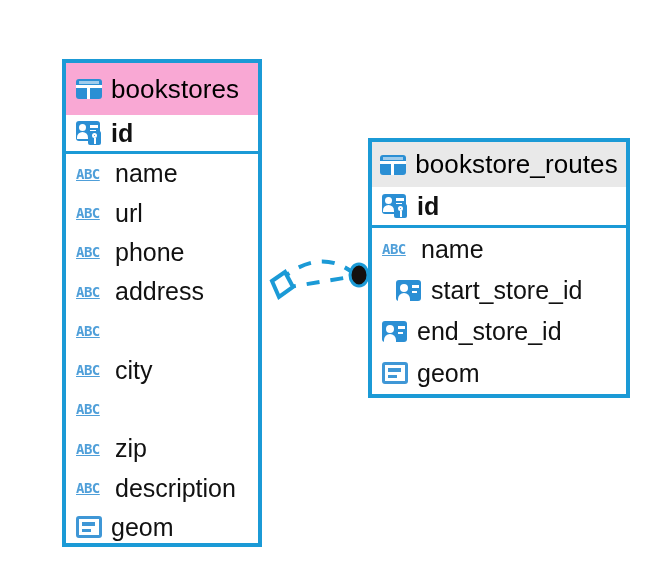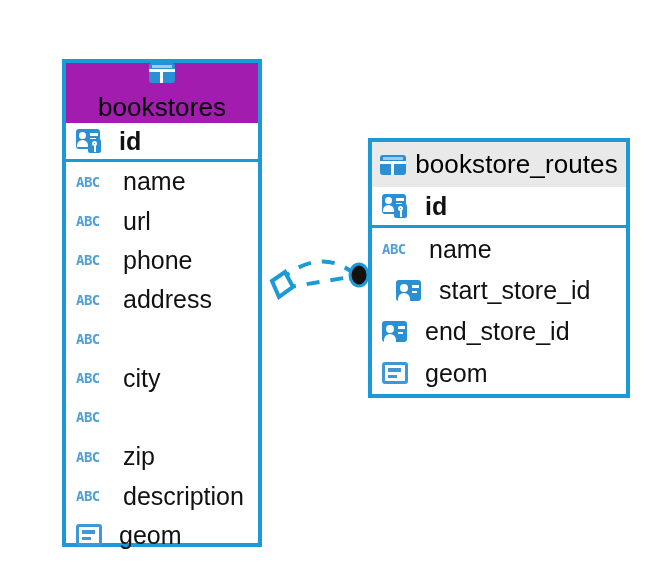--- a/index.html
+++ b/index.html
@@ -25,30 +25,30 @@
     padding:0 10px;
     font-size:26px;
     color:#000;
     letter-spacing:.1px;
     white-space:nowrap;
   }
   .tbl-rows{box-sizing:border-box;}
   .erd-row{
     box-sizing:border-box;
     display:flex;align-items:center;
-    gap:17px;
+    gap:9px;
     padding:0 10px;
     font-size:25px;
     color:#111;
     white-space:nowrap;
   }
   .erd-row.pk{font-weight:bold;border-bottom:3px solid #1B9AD6;}
 
   
-  .ic{flex:0 0 auto;display:inline-block;position:relative;}
+  .ic{flex:0 0 auto;display:inline-block;position:relative;text-decoration:underline;}
 
   
   .ic-table{width:26px;height:20px;background:#2B8FD4;border-radius:3px;}
   .ic-table::before{content:"";position:absolute;left:0;top:6px;width:100%;height:3px;background:#fff;}
   .ic-table::after{content:"";position:absolute;left:11px;top:6px;width:3px;height:14px;background:#fff;}
   .ic-table i{position:absolute;left:3px;top:2px;width:20px;height:3px;background:rgba(255,255,255,.55);display:block;}
 
   
   .ic-abc{
     width:30px;height:18px;color:#4F9FD9;
@@ -93,21 +93,21 @@
     <path d="M 279 281 Q 318 247 352 272" fill="none" stroke="#1B9AD6" stroke-width="4" stroke-dasharray="13 11" stroke-linecap="butt"></path>
 
     <path d="M 283 288 L 350 277" fill="none" stroke="#1B9AD6" stroke-width="4" stroke-dasharray="13 11" stroke-linecap="butt"></path>
 
     <polygon points="272,281 285,272 293,287 279,297" fill="#ffffff" stroke="#1B9AD6" stroke-width="4" stroke-linejoin="miter"></polygon>
 
     <ellipse cx="359" cy="275" rx="9" ry="11" fill="#14100F" stroke="#1B9AD6" stroke-width="3"></ellipse>
   </svg>
 
   <div class="erd-table" id="table-0" style="left: 62px; top: 59px; width: 200px; height: 488px; --brd: #1B9AD6;">
-    <div class="tbl-header" id="hdr-0" style="height: 60px; background: #a21caf; flex-direction: column;">
+    <div class="tbl-header" id="hdr-0" style="height: 52px; background: #f9a8d4;">
       <span class="ic ic-table">
           <i></i>
         </span>
       <span>bookstores</span>
     </div>
     <div class="tbl-rows" id="rows-0">
         <div class="erd-row pk" style="height: 39.2727px;">
           <span class="ic ic-pk">
             <span class="card"></span>
             <span class="head"></span>

